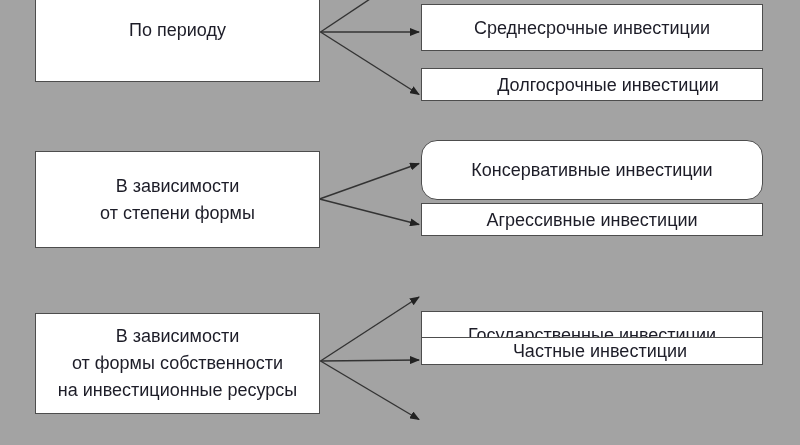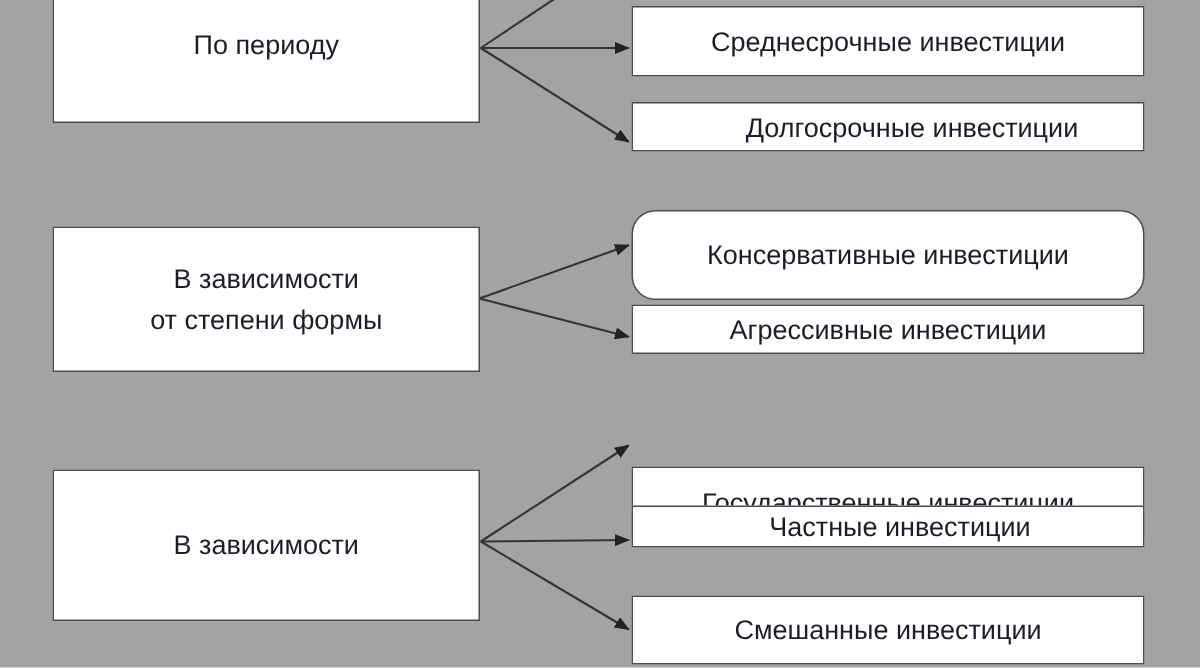--- a/index.html
+++ b/index.html
@@ -80,20 +80,22 @@
     <span>По периоду</span>
   </div>
 
   <div class="box category-box" id="cat-risk">
     <span>В зависимости</span>
     <span>от степени формы</span>
   </div>
 
   <div class="box category-box" id="cat-ownership">
     <span>В зависимости</span>
+    <span>от формы собственности</span>
+    <span>на инвестиционные ресурсы</span>
   </div>
 
   <div class="box target-box" id="tgt-medium-term">
     <span>Среднесрочные инвестиции</span>
   </div>
 
   <div class="box target-box" id="tgt-long-term">
     <span>Долгосрочные инвестиции</span>
   </div>
 
@@ -106,17 +108,14 @@
   </div>
 
   <div class="box target-box" id="tgt-state">
     <span>Государственные инвестиции</span>
   </div>
 
   <div class="box target-box" id="tgt-private">
     <span>Частные инвестиции</span>
   </div>
 
-  <div class="box target-box" id="tgt-mixed">
-    <span>Смешанные инвестиции</span>
-  </div>
 
 </div>
 
 </body></html>

